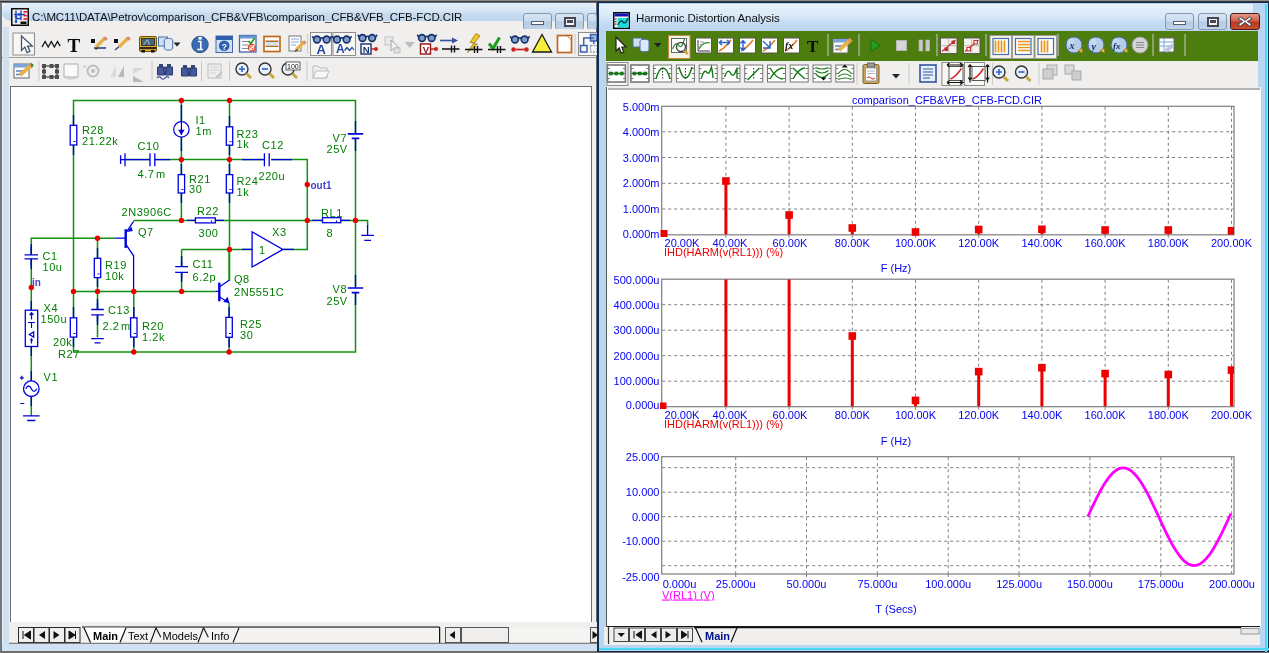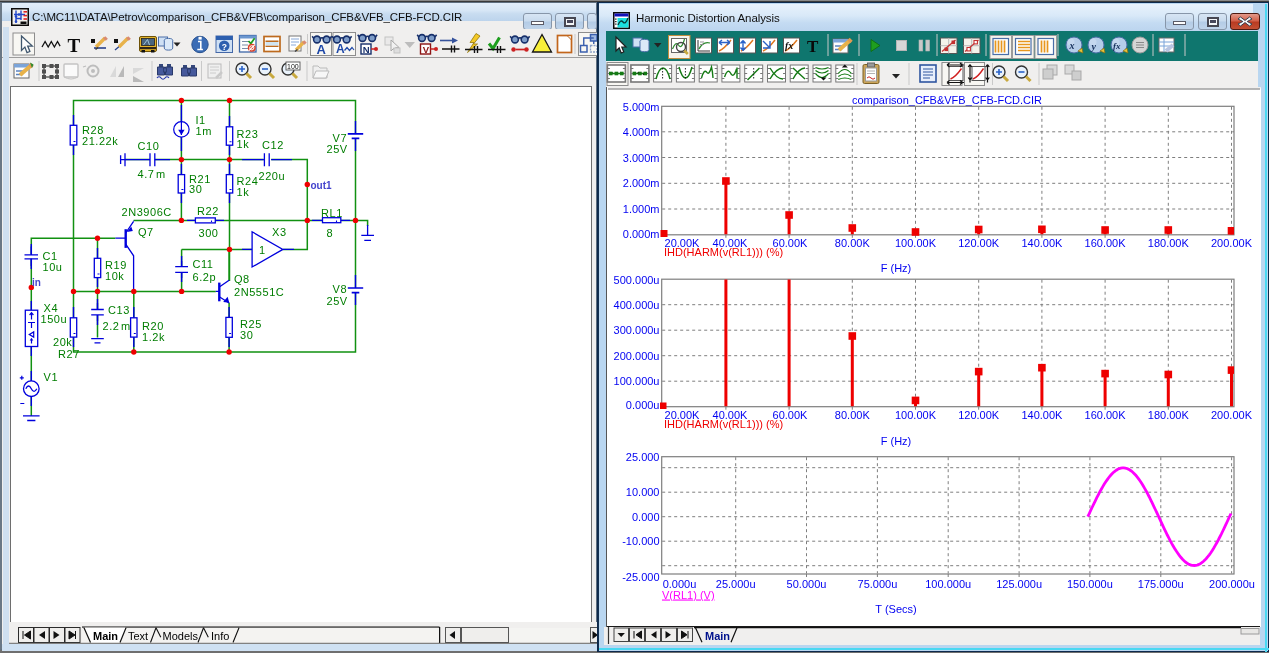--- a/index.html
+++ b/index.html
@@ -20,21 +20,21 @@
   
   #rwin { left:597px; top:2px; width:672px; height:650px; background:#b9d6f0; border:1px solid #0d2a4d; }
 </style>
 </head>
 <body>
 <div id="page">
 
   <div class="abs" style="left:0;top:0;width:1269px;height:2px;background:#8a8a8a;border-bottom:1px solid #3a3a3a;"></div>
 
   <div id="lwin" class="abs">
-    <div class="titlebar" style="height:18px;">
+    <div class="titlebar" style="height:18px;border-radius:9px;">
       <div class="abs" id="lwicon" style="left:9px;top:5px;width:18px;height:18px;">
         <svg width="18" height="18" viewBox="0 0 18 18">
           <rect x="0.75" y="0.75" width="16.5" height="16.5" fill="#f2f0ec" stroke="#0a0a0a" stroke-width="1.5"></rect>
           <path d="M5,2.5 V15 M10,2.5 V12 M3,6.5 H14 M5,10.5 H10" stroke="#2247c8" stroke-width="1.4" fill="none"></path>
           <g fill="#e02020">
               <rect x="12.5" y="3" width="3.5" height="1.6"></rect>
               <rect x="12.5" y="6.8" width="3.5" height="1.6"></rect>
               <rect x="12.5" y="10.2" width="3.5" height="1.6"></rect>
             </g>
           <g fill="#2247c8">
@@ -515,21 +515,21 @@
       <div class="tbtn" style="left:598.5px;top:9px;">
           <div class="glyph" style="left:8px;top:3px;width:12px;height:10px;background:#f4f6f8;border:2px solid #474752;"></div>
           <div class="glyph" style="left:11px;top:6px;width:6px;height:3px;background:#47475a;"></div>
         </div>
       <div class="tbtn" style="left:631px;top:9px;width:30px;background:linear-gradient(#e29a8c 0%,#d3604a 45%,#b93b22 55%,#c34f33 100%);border:1px solid #4d1a12;">
         <svg width="28" height="15" viewBox="0 0 28 15">
             <path d="M9.5 3 L14 6.4 L18.5 3 L21 5 L16.2 7.5 L21 10 L18.5 12 L14 8.6 L9.5 12 L7 10 L11.8 7.5 L7 5 Z" fill="#f4f6f8" stroke="#39404d" stroke-width="1"></path>
           </svg>
       </div>
     </div>
-    <div class="toolbar" id="rtb1" style="left:8px;top:28px;right:10px;height:44px;background:#0f766e;border-bottom:1px solid #a8a8a8;">
+    <div class="toolbar" id="rtb1" style="left:8px;top:28px;right:10px;height:44px;background:#4d7c0f;border-bottom:1px solid #a8a8a8;">
       <svg width="654" height="30" viewBox="605 30 654 30">
         <path d="M615,36 l0,14 l3.2,-3.2 l2,5.2 l2.6,-1 l-2,-5 l4.2,0 Z" fill="#fff" stroke="#202020" stroke-width="1.2"></path>
         <g>
           <rect x="632" y="37" width="9" height="9" fill="#cfe0f4" stroke="#4a6ea8"></rect>
           <ellipse cx="643.5" cy="40.5" rx="4.5" ry="2.2" fill="#dbe9f8" stroke="#4a6ea8"></ellipse>
           <path d="M639,40.5 v8 a4.5,2.2 0 0 0 9,0 v-8" fill="#dbe9f8" stroke="#4a6ea8"></path>
           <path d="M653,42 l7.5,0 l-3.75,4.5 Z" fill="#222"></path>
         </g>
 
         <rect x="667.5" y="34.5" width="21.5" height="23" fill="#f6f3ec" stroke="#c08d3e"></rect>

